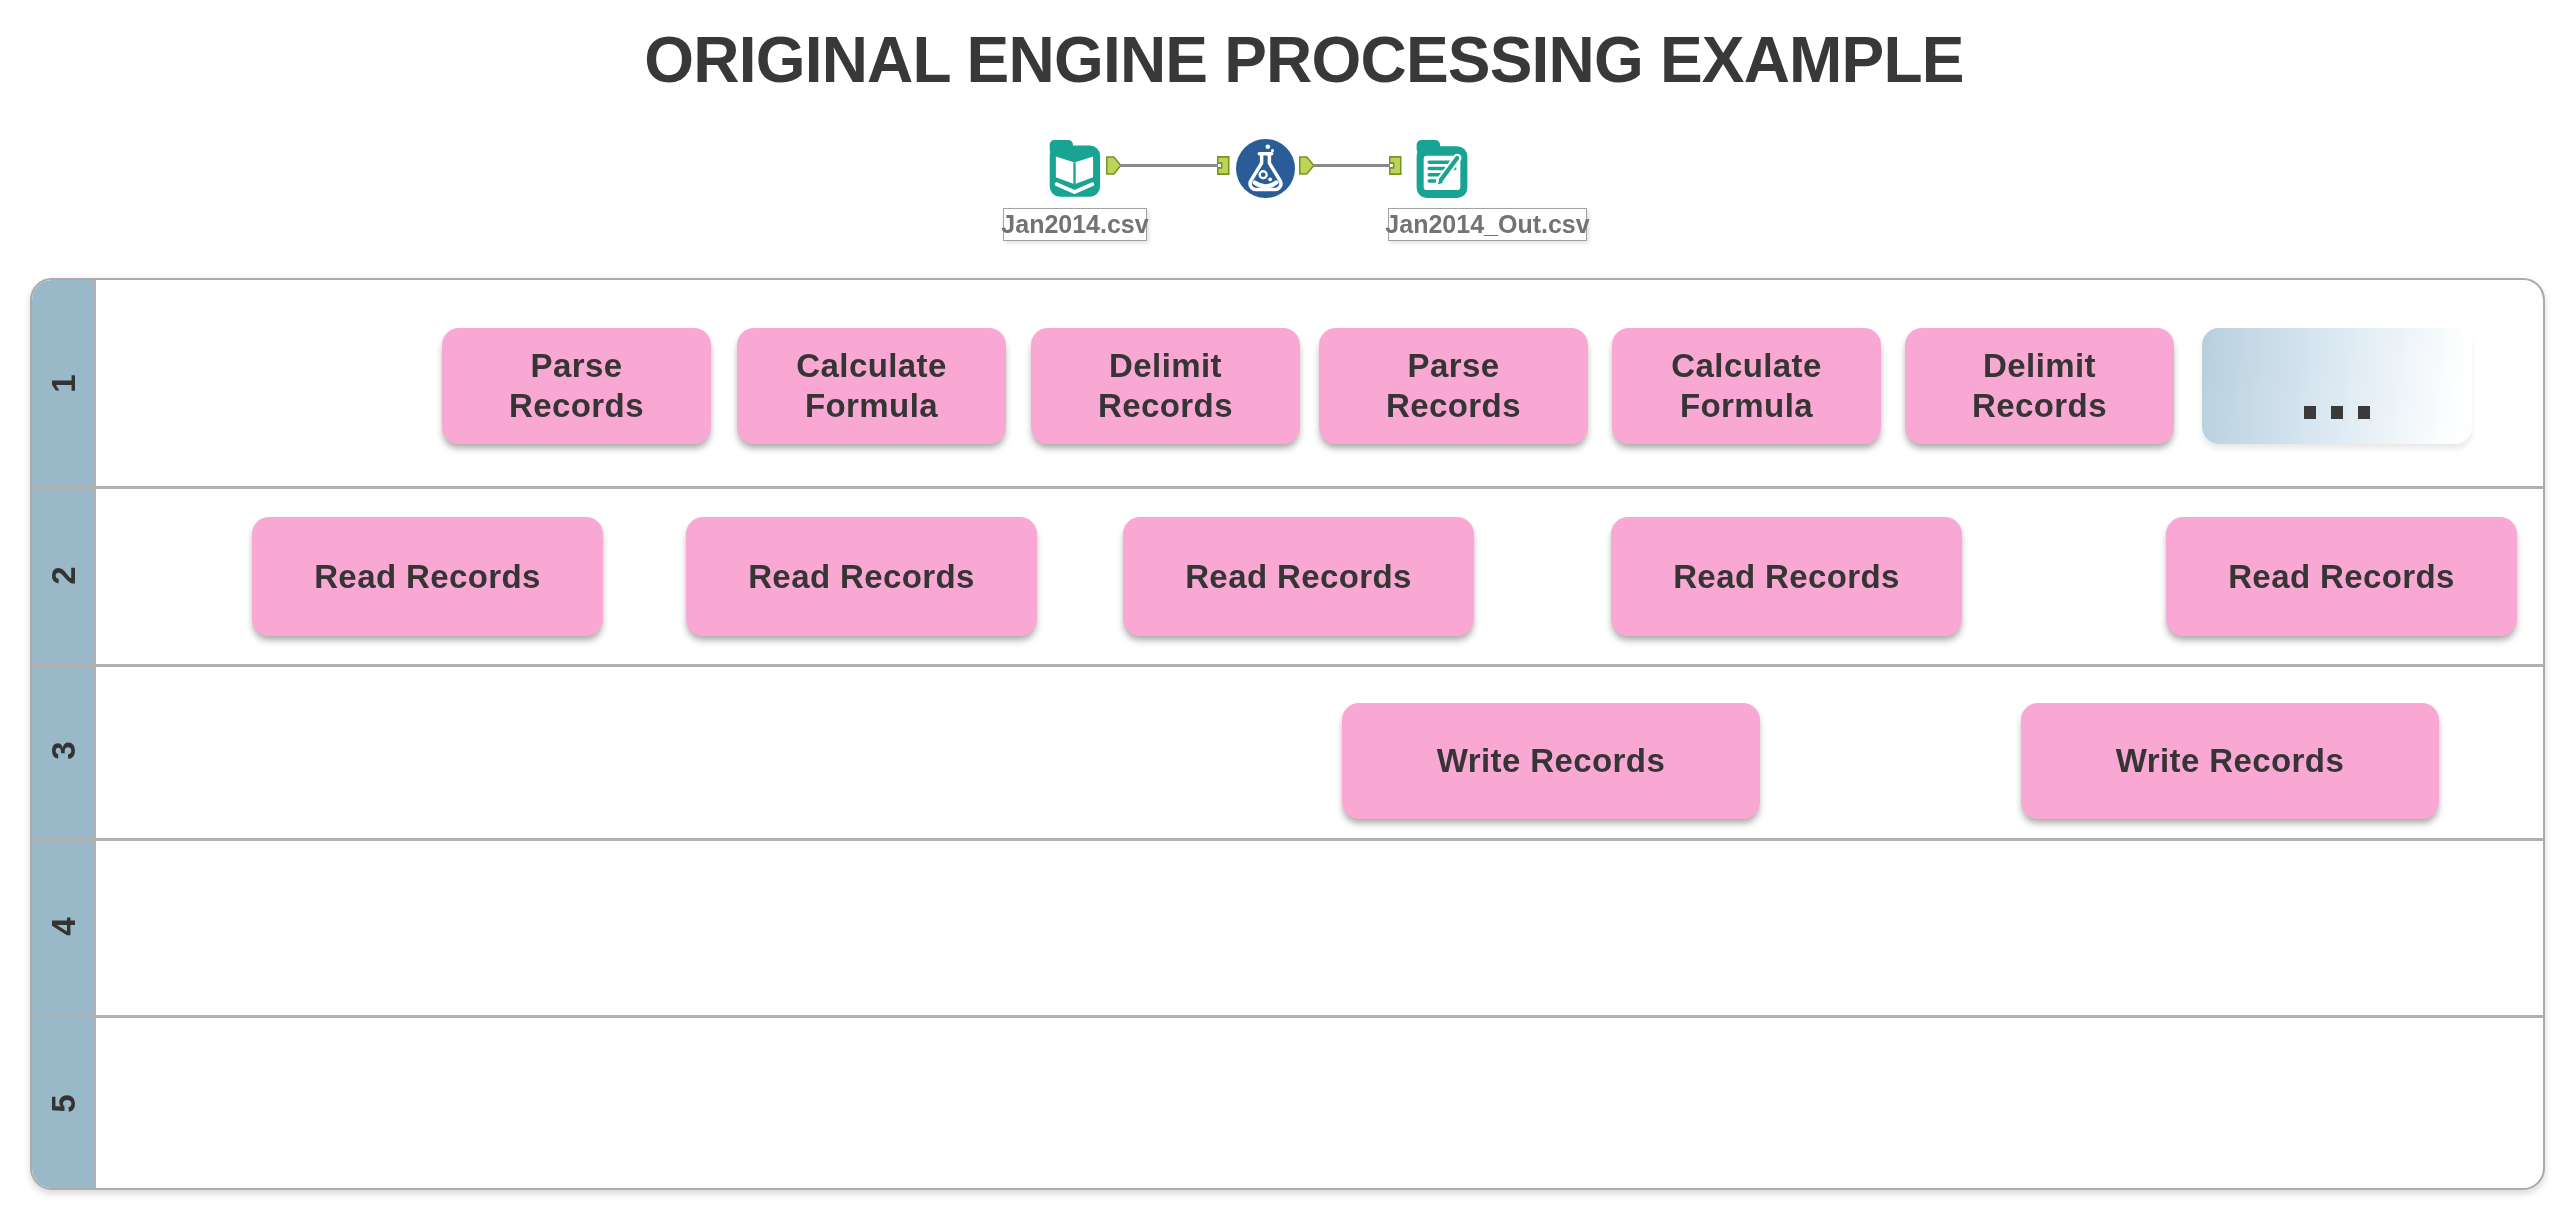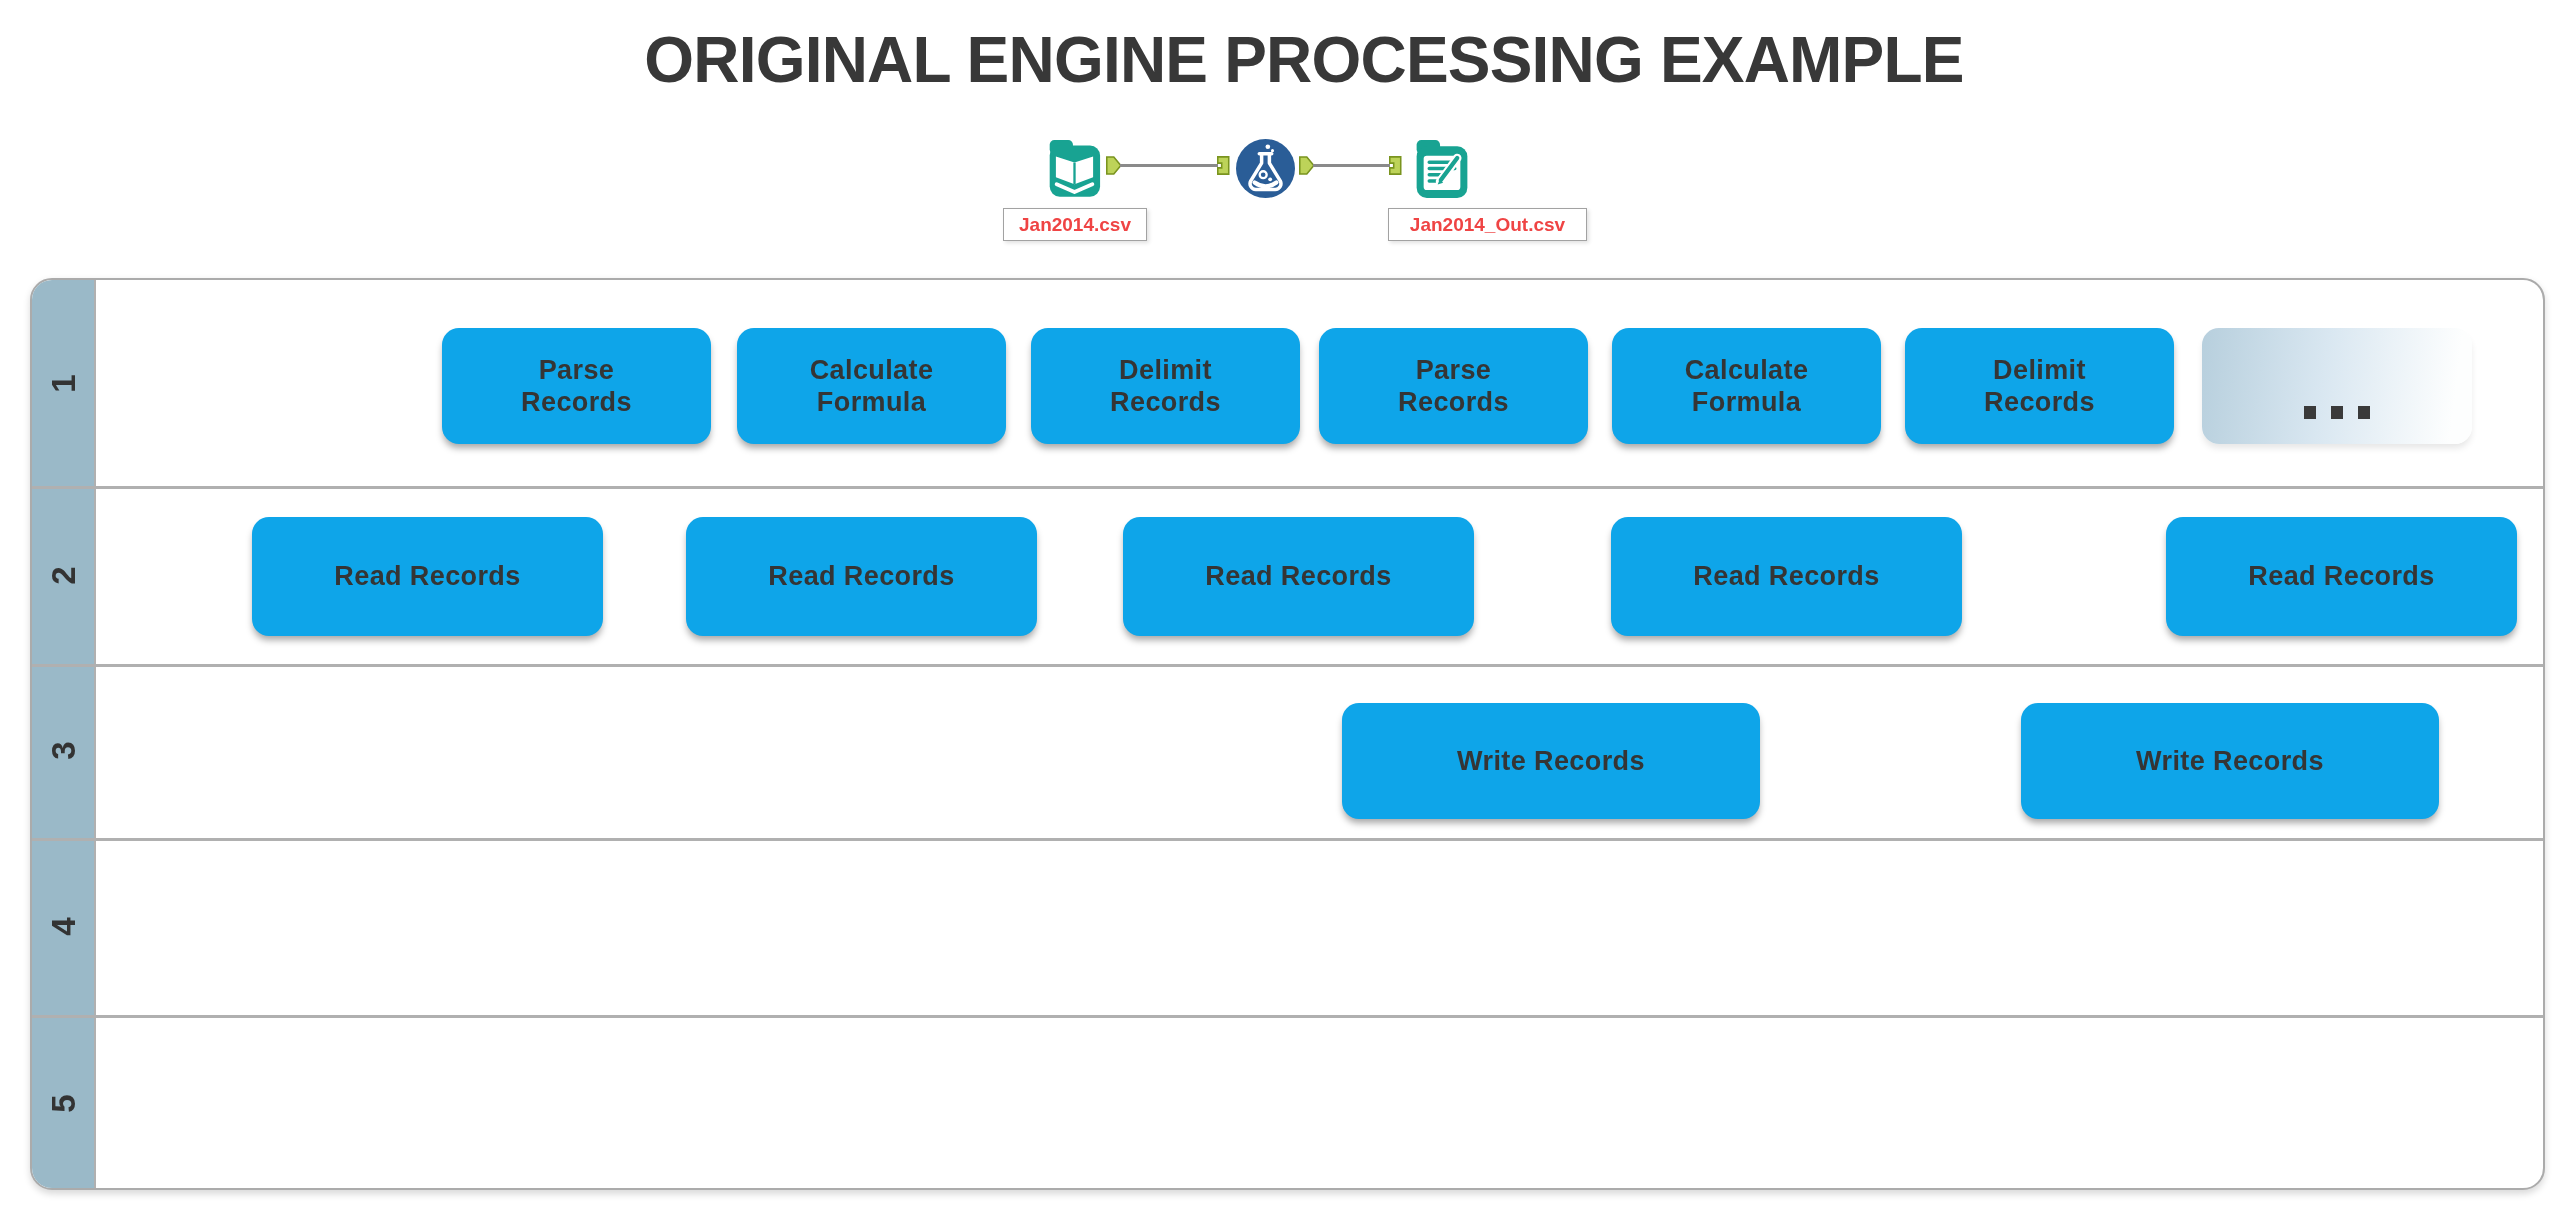--- a/index.html
+++ b/index.html
@@ -10,36 +10,36 @@
   .page-title{position:absolute;left:16px;top:11px;width:100%;text-align:center;
     font-size:64px;font-weight:bold;color:#383838;letter-spacing:-0.8px;margin-top:12px;}
 
   
   .wf{position:absolute;left:0;top:0;width:100%;height:258px;}
   .wf .tool{position:absolute;}
   .conn-line{position:absolute;top:164px;height:3.1px;background:#8a8a8a;}
   .anchor{position:absolute;top:156px;}
   .file-label{position:absolute;top:208px;height:33px;background:#ffffff;
     border:1.6px solid #a2a2a2;box-sizing:border-box;display:flex;align-items:center;
-    justify-content:center;font-size:19px;font-weight:bold;color:#ef4444;
+    justify-content:center;font-size:25px;font-weight:bold;color:#737373;
     box-shadow:2.3px 2.3px 3.9px rgba(0,0,0,0.12);}
 
   
   .swim{position:absolute;left:30px;top:278px;width:2515px;height:912px;
     border:2.3px solid #ababab;border-radius:22px;box-sizing:border-box;
     overflow:hidden;background:#ffffff;box-shadow:0 3.9px 7px rgba(0,0,0,0.15);}
   .swim-sidebar{position:absolute;left:0;top:0;bottom:0;width:62px;
     background:#9ab9c8;border-right:2.3px solid #b0b0b0;box-sizing:content-box;}
   .lane-sep{position:absolute;left:0;right:0;height:3.1px;background:#b0b0b0;}
   .lane-num{position:absolute;left:0;width:62px;height:47px;display:flex;
     align-items:center;justify-content:center;transform:rotate(-90deg);
     font-size:33px;font-weight:bold;color:#333333;}
-  .task-box{position:absolute;background:#0ea5e9;border-radius:17px;
+  .task-box{position:absolute;background:#f9a8d4;border-radius:17px;
     box-shadow:0 5.5px 7.8px -1.6px rgba(0,0,0,0.35);display:flex;align-items:center;
-    justify-content:center;text-align:center;font-weight:bold;font-size:27px;
+    justify-content:center;text-align:center;font-weight:bold;font-size:33px;
     color:#353535;white-space:pre-line;line-height:1.2;letter-spacing:0.4px;}
   .more-box{position:absolute;border-radius:17px;
     background:linear-gradient(97deg,#b7cfdd 0%,#d9e7f1 45%,#fdfefe 92%);
     box-shadow:0 5.5px 7.8px -1.6px rgba(0,0,0,0.10);}
   .dots{position:absolute;left:0;right:0;top:78px;display:flex;
     justify-content:center;gap:15.6px;}
   .dot{width:11.7px;height:12.5px;background:#3a3a3a;}
 </style>
 </head>
 <body>

